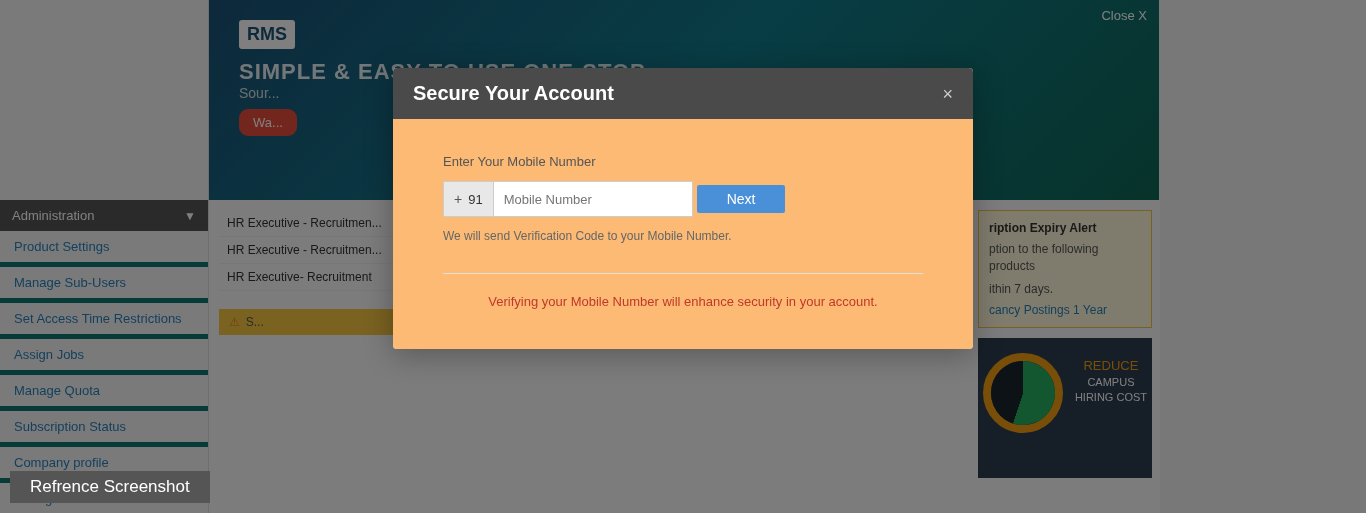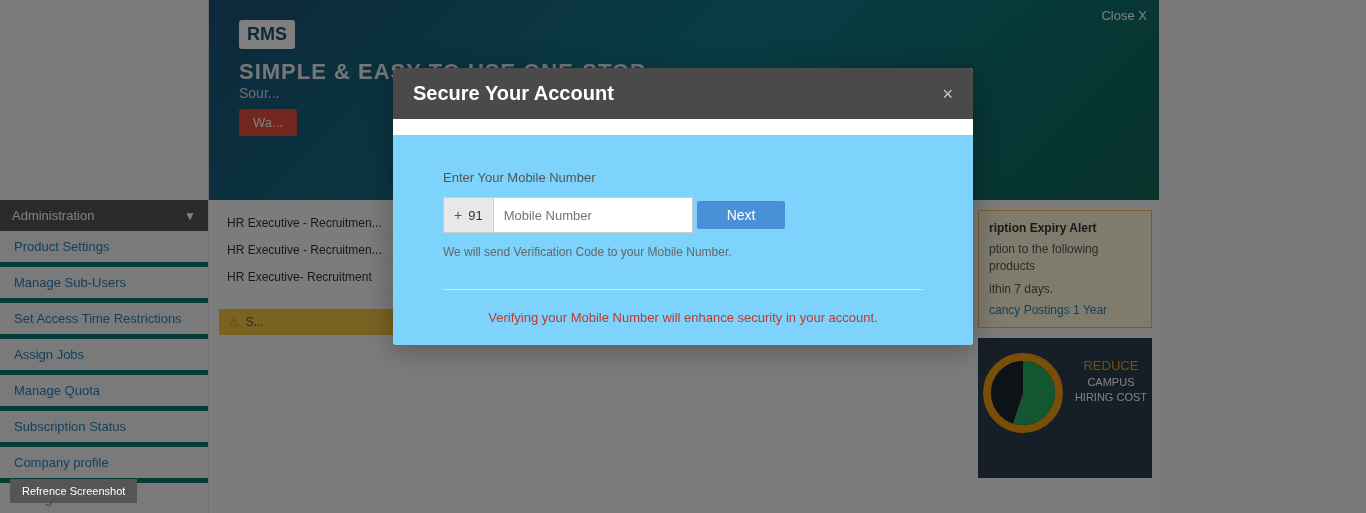--- a/index.html
+++ b/index.html
@@ -64,21 +64,21 @@
     .banner-sub {
       font-size: 14px;
       color: rgba(255,255,255,0.8);
     }
 
     .watch-btn {
       background: #e74c3c;
       color: white;
       border: none;
       padding: 6px 14px;
-      border-radius: 3px;
+      border-radius: 9px;
       margin-top: 8px;
       font-size: 13px;
       cursor: pointer;
     }
 
     .close-x {
       position: absolute;
       top: 8px; right: 12px;
       color: white;
       font-size: 13px;
@@ -276,24 +276,23 @@
     .modal-close {
       color: #ccc;
       cursor: pointer;
       font-size: 18px;
       background: none;
       border: none;
       line-height: 1;
     }
 
     .modal-body {
-      padding: 35px 50px 20px;
-      background: #7dd3fc;
+      padding: 35px 50px 40px;
+      background: #fdba74;
       border-radius: 0 0 4px 4px;
-      margin-top: 16px;
     }
 
     .input-label {
       font-size: 13px;
       color: #555;
       margin-bottom: 12px;
     }
 
     .input-row {
       display: flex;
@@ -362,22 +361,22 @@
       padding-top: 20px;
     }
 
     
     .ref-label {
       position: absolute;
       bottom: 10px;
       left: 10px;
       background: #555;
       color: white;
-      padding: 6px 12px;
-      font-size: 11px;
+      padding: 6px 20px;
+      font-size: 17px;
       z-index: 300;
     }
   </style>
 </head>
 <body>
 
 <div class="bg-page"></div>
 
 <div class="top-banner">
   <div class="top-banner-inner">

